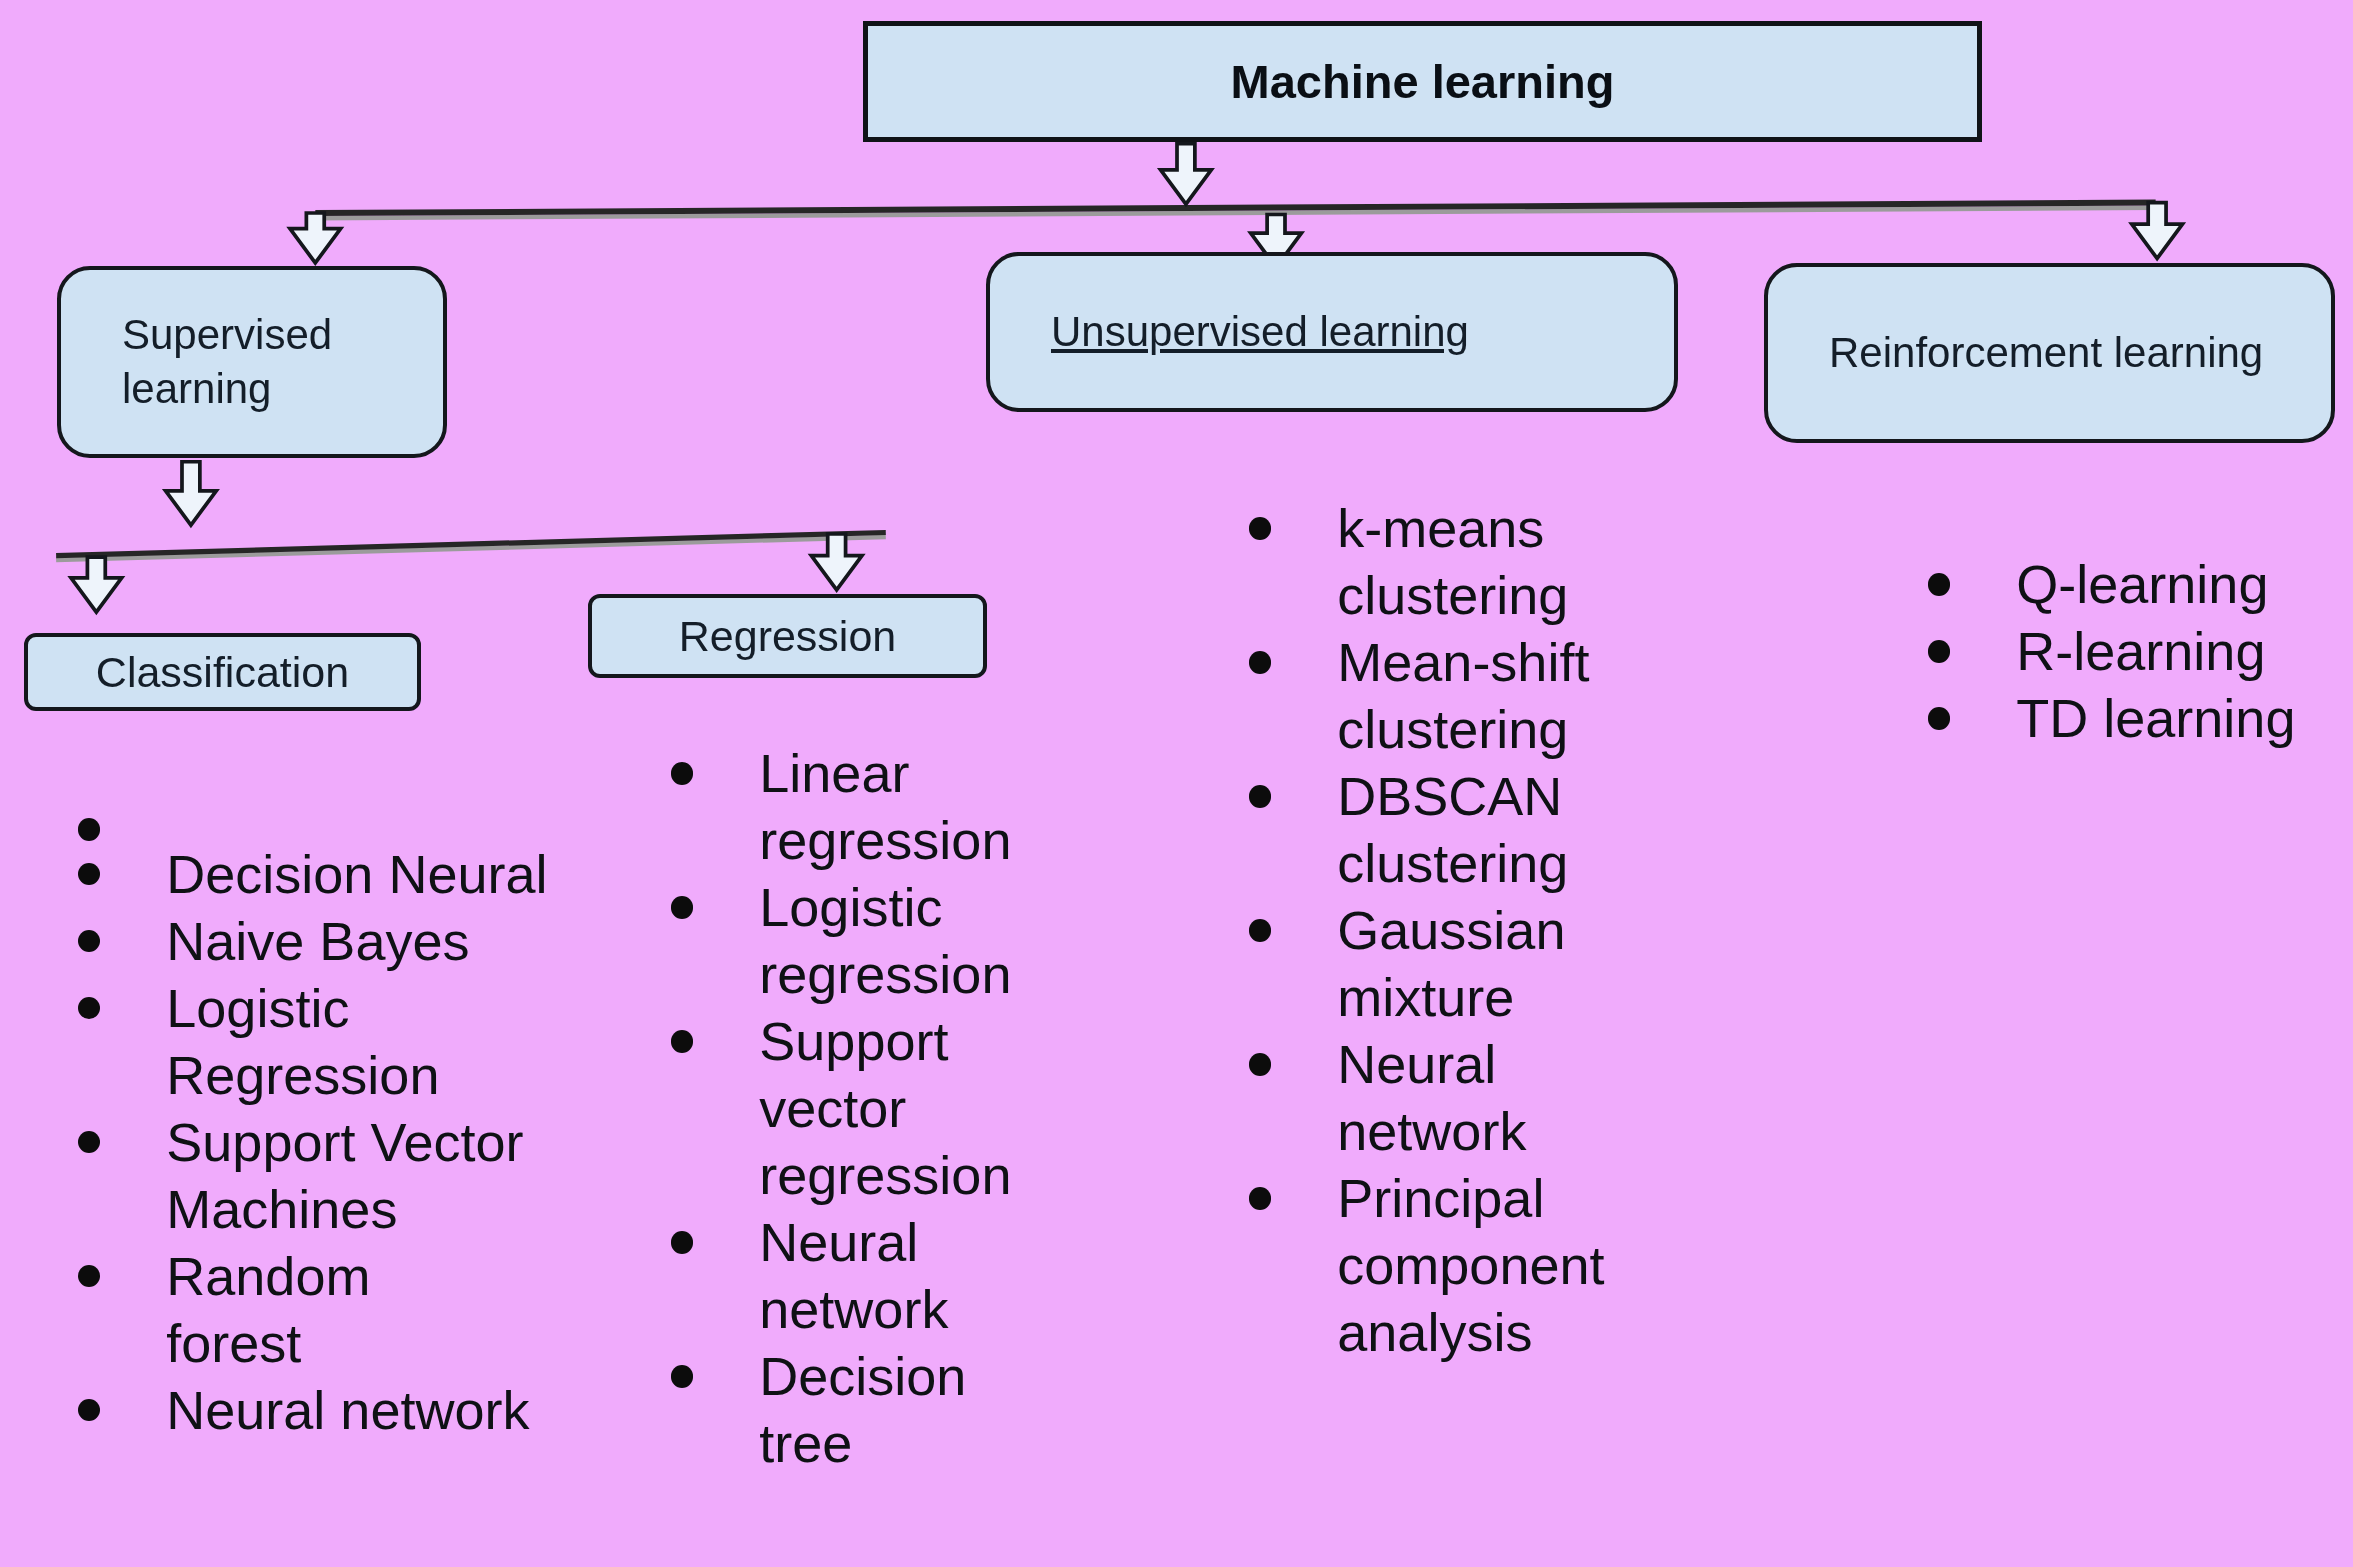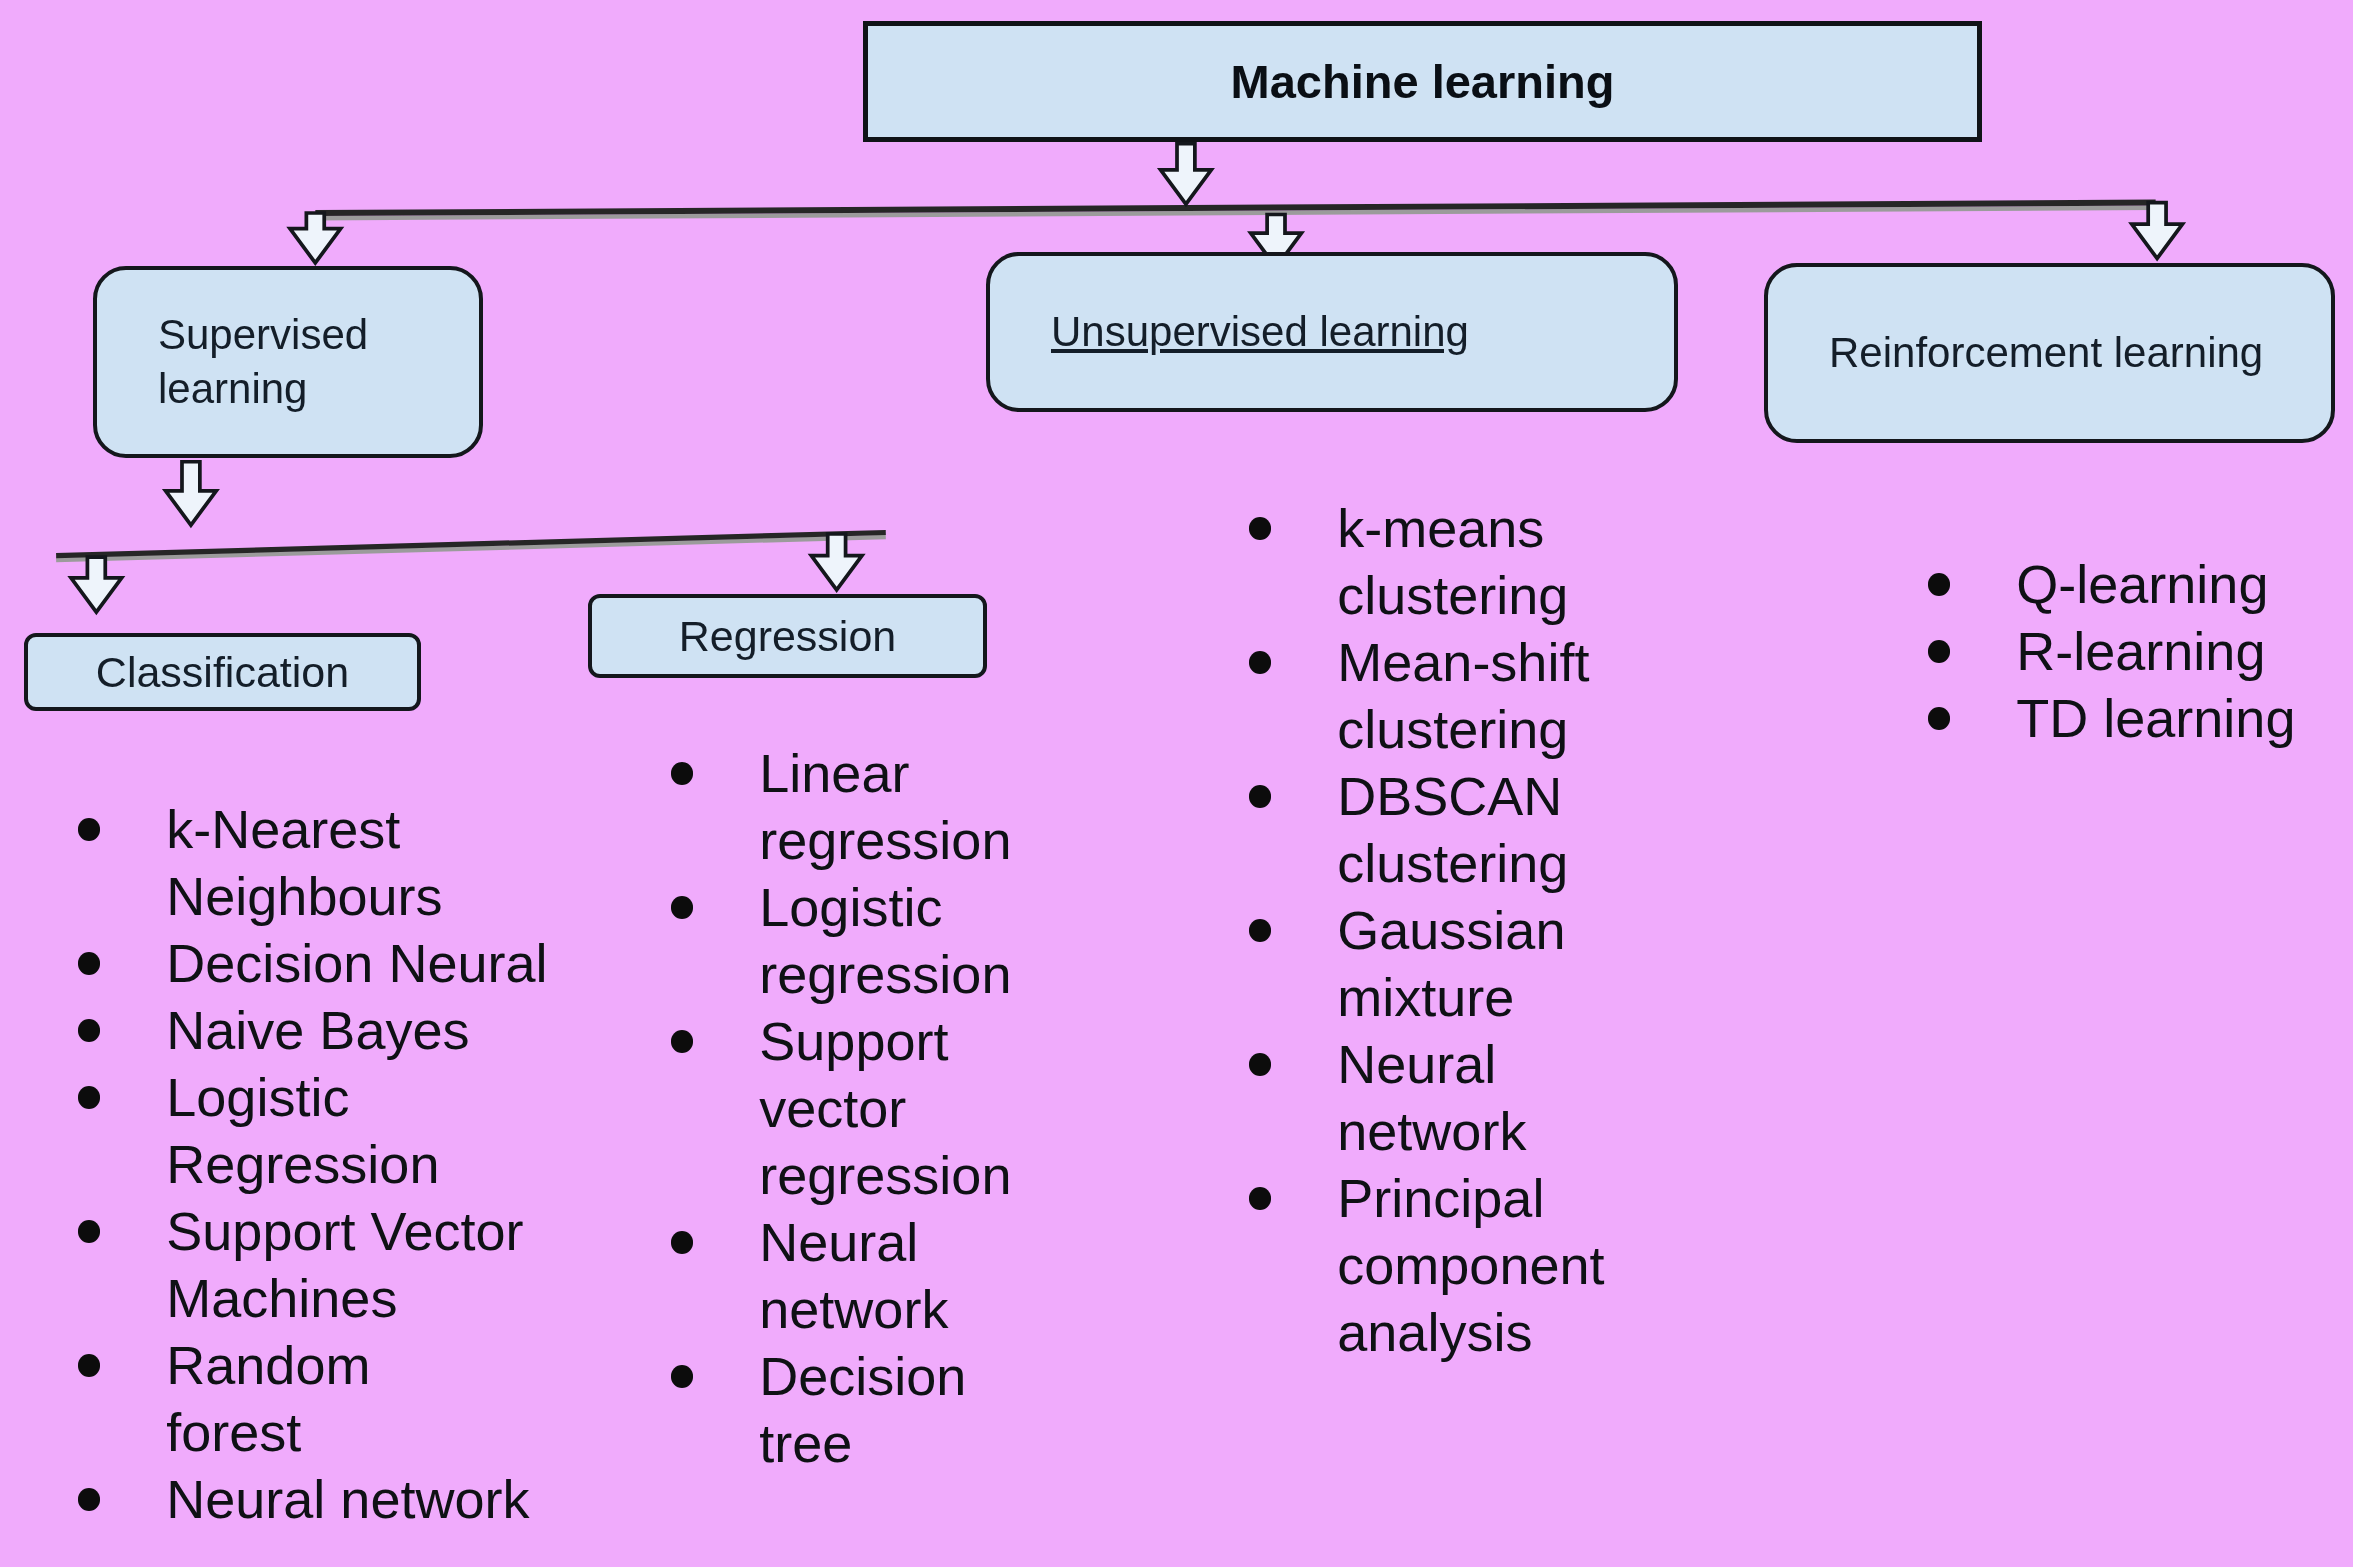--- a/index.html
+++ b/index.html
@@ -22,21 +22,21 @@
   }
   .node.round{border-radius:33px;padding-left:61px;padding-right:22.3px;}
   .node.small{border-radius:12px;justify-content:center;padding:0 7.4px;}
   #title-box{
     position:absolute;
     left:863px;top:21px;width:1119px;height:121px;
     background:#cfe2f3;border:5.2px solid #101317;box-sizing:border-box;
     display:flex;align-items:center;justify-content:center;
     font-size:47px;font-weight:bold;color:#0a0f15;
   }
-  #node-supervised{left:57px;top:266px;width:390px;height:192px;margin-left:36px;}
+  #node-supervised{left:57px;top:266px;width:390px;height:192px;}
   #node-unsupervised{left:986px;top:252px;width:692px;height:160px;text-decoration:underline;}
   #node-reinforcement{left:1764px;top:263px;width:571px;height:180px;}
   #node-classification{left:24px;top:633px;width:397px;height:78px;font-size:43px;justify-content:center;}
   #node-regression{left:588px;top:594px;width:399px;height:84px;font-size:43px;}
   .blist{position:absolute;color:#0f1115;font-size:54px;line-height:67px;}
   .li{display:flex;align-items:flex-start;}
   .bullet{
     flex:0 0 auto;
     width:22.3px;height:22.3px;border-radius:50%;
     background:#0c0c0c;
@@ -91,22 +91,20 @@
     <span>Classification</span>
   </div>
 
   <div class="node small" id="node-regression">
     <span>Regression</span>
   </div>
 
   <div class="blist" id="list-classification">
       <div class="li">
         <span class="bullet"></span>
-        <span class="li-text">k-Nearest
-Neighbours</span>
       </div>
       <div class="li">
         <span class="bullet"></span>
         <span class="li-text">Decision Neural</span>
       </div>
       <div class="li">
         <span class="bullet"></span>
         <span class="li-text">Naive Bayes</span>
       </div>
       <div class="li">

